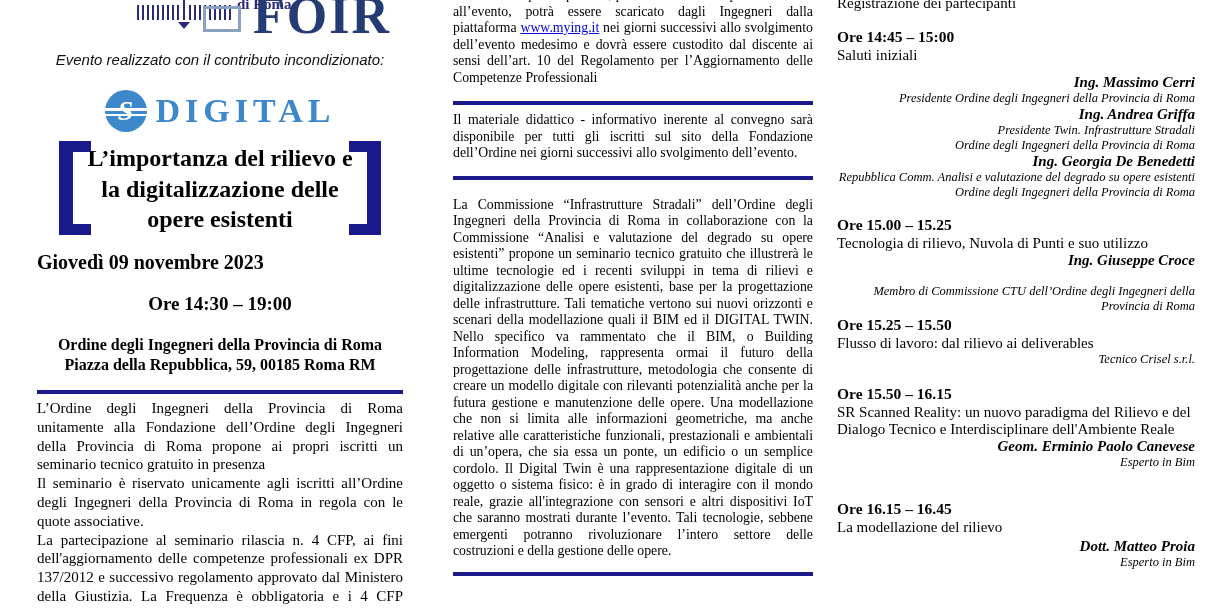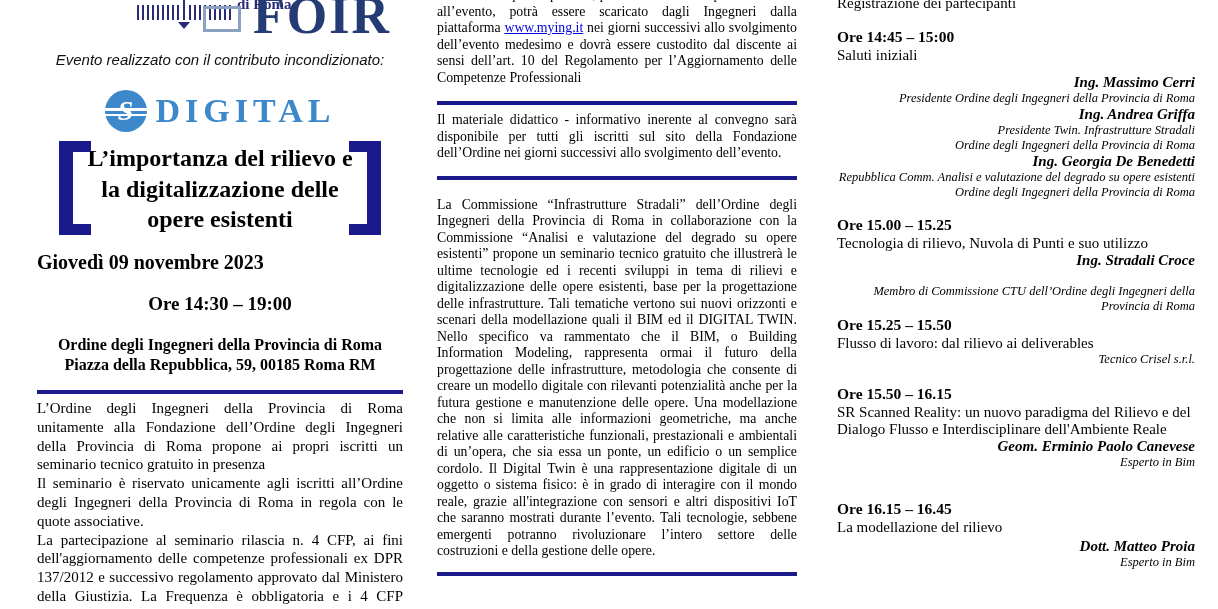--- a/index.html
+++ b/index.html
@@ -10,21 +10,21 @@
   }
   *{box-sizing:border-box;}
   html,body{margin:0;padding:0;}
   body{
     width:1218px;height:609px;position:relative;overflow:hidden;
     background:#ffffff;color:#000;
     font-family:"Liberation Serif", serif;
   }
   .col{position:absolute;top:0;}
   .col-left{left:37px;width:366px;height:609px;}
-  .col-mid{left:437px;width:360px;height:609px;}
+  .col-mid{left:453px;width:360px;height:609px;}
   .col-right{left:837px;width:358px;height:609px;}
 
   
   .logos-row{position:relative;height:36px;overflow:hidden;}
   .ordine-logo{position:absolute;left:100px;top:0;display:flex;align-items:flex-start;gap:6px;}
   .hatch-wrap{display:flex;flex-direction:column;align-items:center;}
   .hatch-pair{display:flex;gap:4px;align-items:flex-end;}
   .hatch{display:inline-block;width:42px;height:15px;
     background:repeating-linear-gradient(90deg,#2a2a7a 0 2px,transparent 2px 5px);}
   .hatch-divider{width:2px;height:20px;background:#2a2a7a;}
@@ -155,26 +155,26 @@
   <div class="p-speaker" style="margin-top:10px">Ing. Massimo Cerri</div>
   <div class="p-role">Presidente Ordine degli Ingegneri della Provincia di Roma</div>
   <div class="p-speaker">Ing. Andrea Griffa</div>
   <div class="p-role">Presidente Twin. Infrastrutture Stradali</div>
   <div class="p-role">Ordine degli Ingegneri della Provincia di Roma</div>
   <div class="p-speaker">Ing. Georgia De Benedetti</div>
   <div class="p-role">Repubblica Comm. Analisi e valutazione del degrado su opere esistenti</div>
   <div class="p-role">Ordine degli Ingegneri della Provincia di Roma</div>
   <div class="p-time" style="margin-top:16px">Ore 15.00 – 15.25</div>
   <div class="p-topic" style="margin-top:2px">Tecnologia di rilievo, Nuvola di Punti e suo utilizzo</div>
-  <div class="p-speaker">Ing. Stradali Croce</div>
+  <div class="p-speaker">Ing. Giuseppe Croce</div>
   <div class="p-role" style="margin-top:15px">Membro di Commissione CTU dell’Ordine degli Ingegneri della Provincia di Roma</div>
   <div class="p-time" style="margin-top:2px">Ore 15.25 – 15.50</div>
   <div class="p-topic" style="margin-top:2px">Flusso di lavoro: dal rilievo ai deliverables</div>
   <div class="p-role">Tecnico Crisel s.r.l.</div>
   <div class="p-time" style="margin-top:18px">Ore 15.50 – 16.15</div>
-  <div class="p-topic" style="margin-top:2px">SR Scanned Reality: un nuovo paradigma del Rilievo e del Dialogo Flusso e Interdisciplinare dell'Ambiente Reale</div>
+  <div class="p-topic" style="margin-top:2px">SR Scanned Reality: un nuovo paradigma del Rilievo e del Dialogo Tecnico e Interdisciplinare dell'Ambiente Reale</div>
   <div class="p-speaker">Geom. Erminio Paolo Canevese</div>
   <div class="p-role">Esperto in Bim</div>
   <div class="p-time" style="margin-top:30px">Ore 16.15 – 16.45</div>
   <div class="p-topic" style="margin-top:2px">La modellazione del rilievo</div>
   <div class="p-speaker" style="margin-top:2px">Dott. Matteo Proia</div>
   <div class="p-role">Esperto in Bim</div>
 </div>
 
 </body></html>

